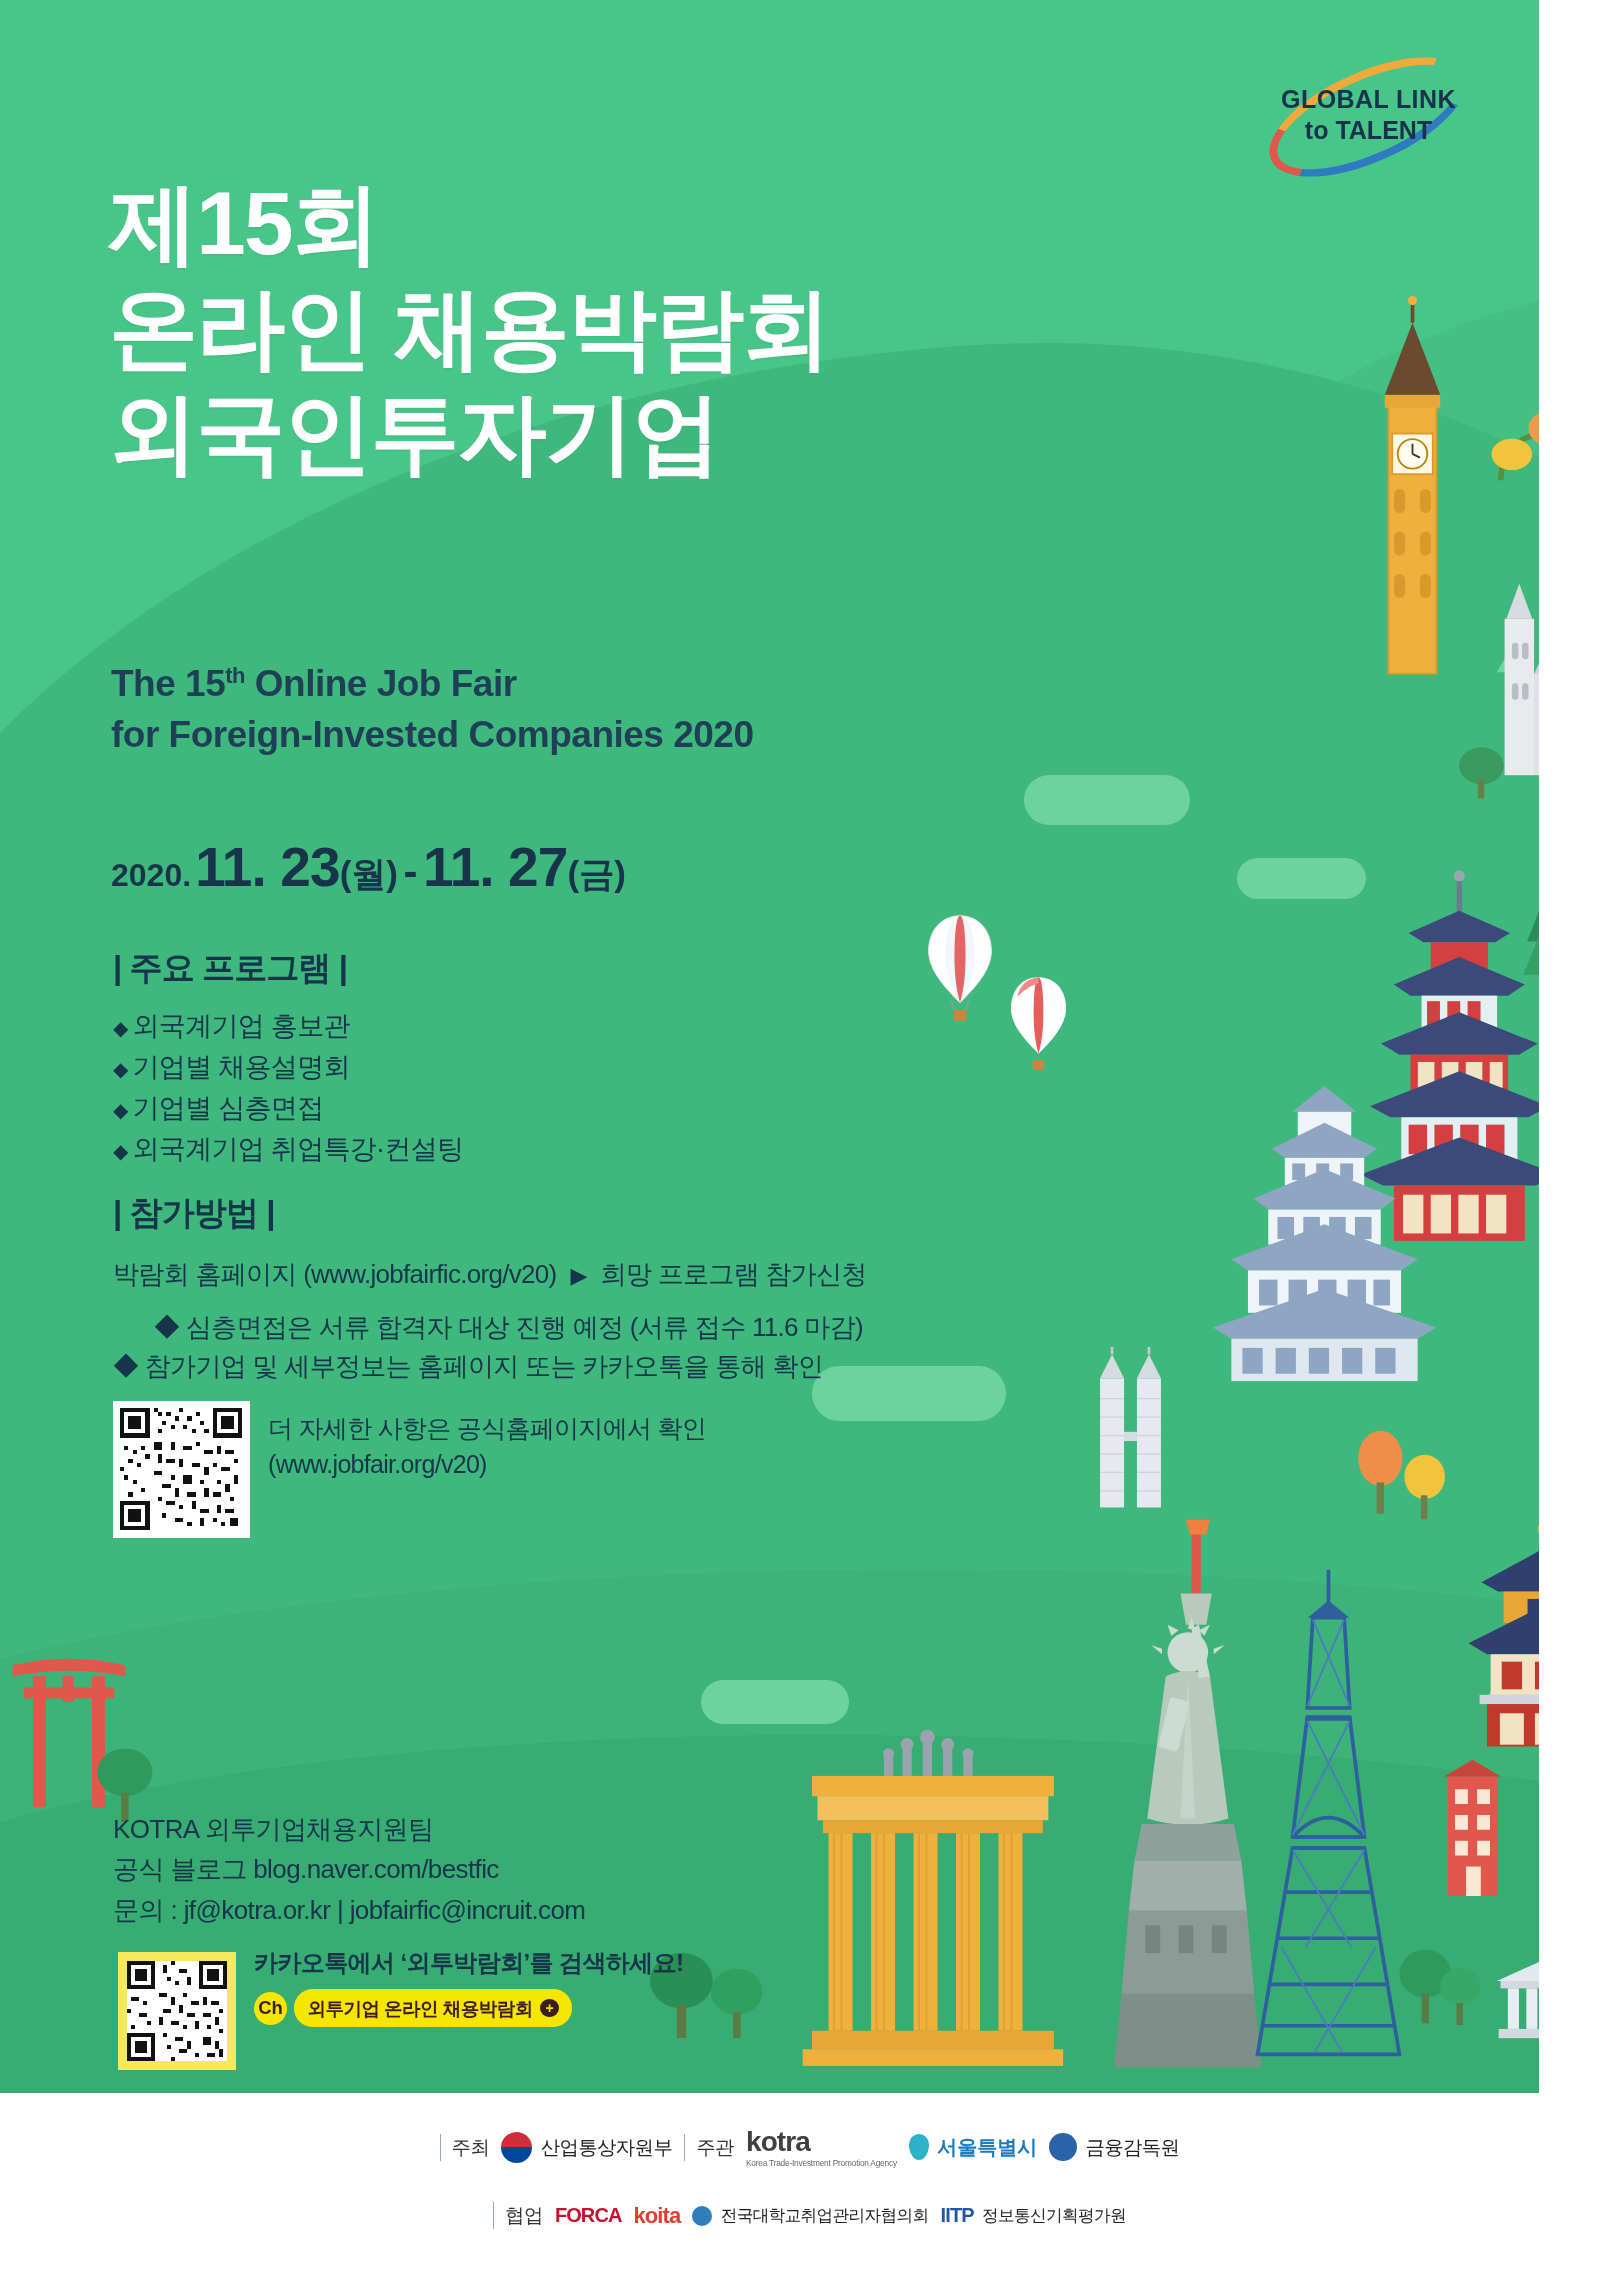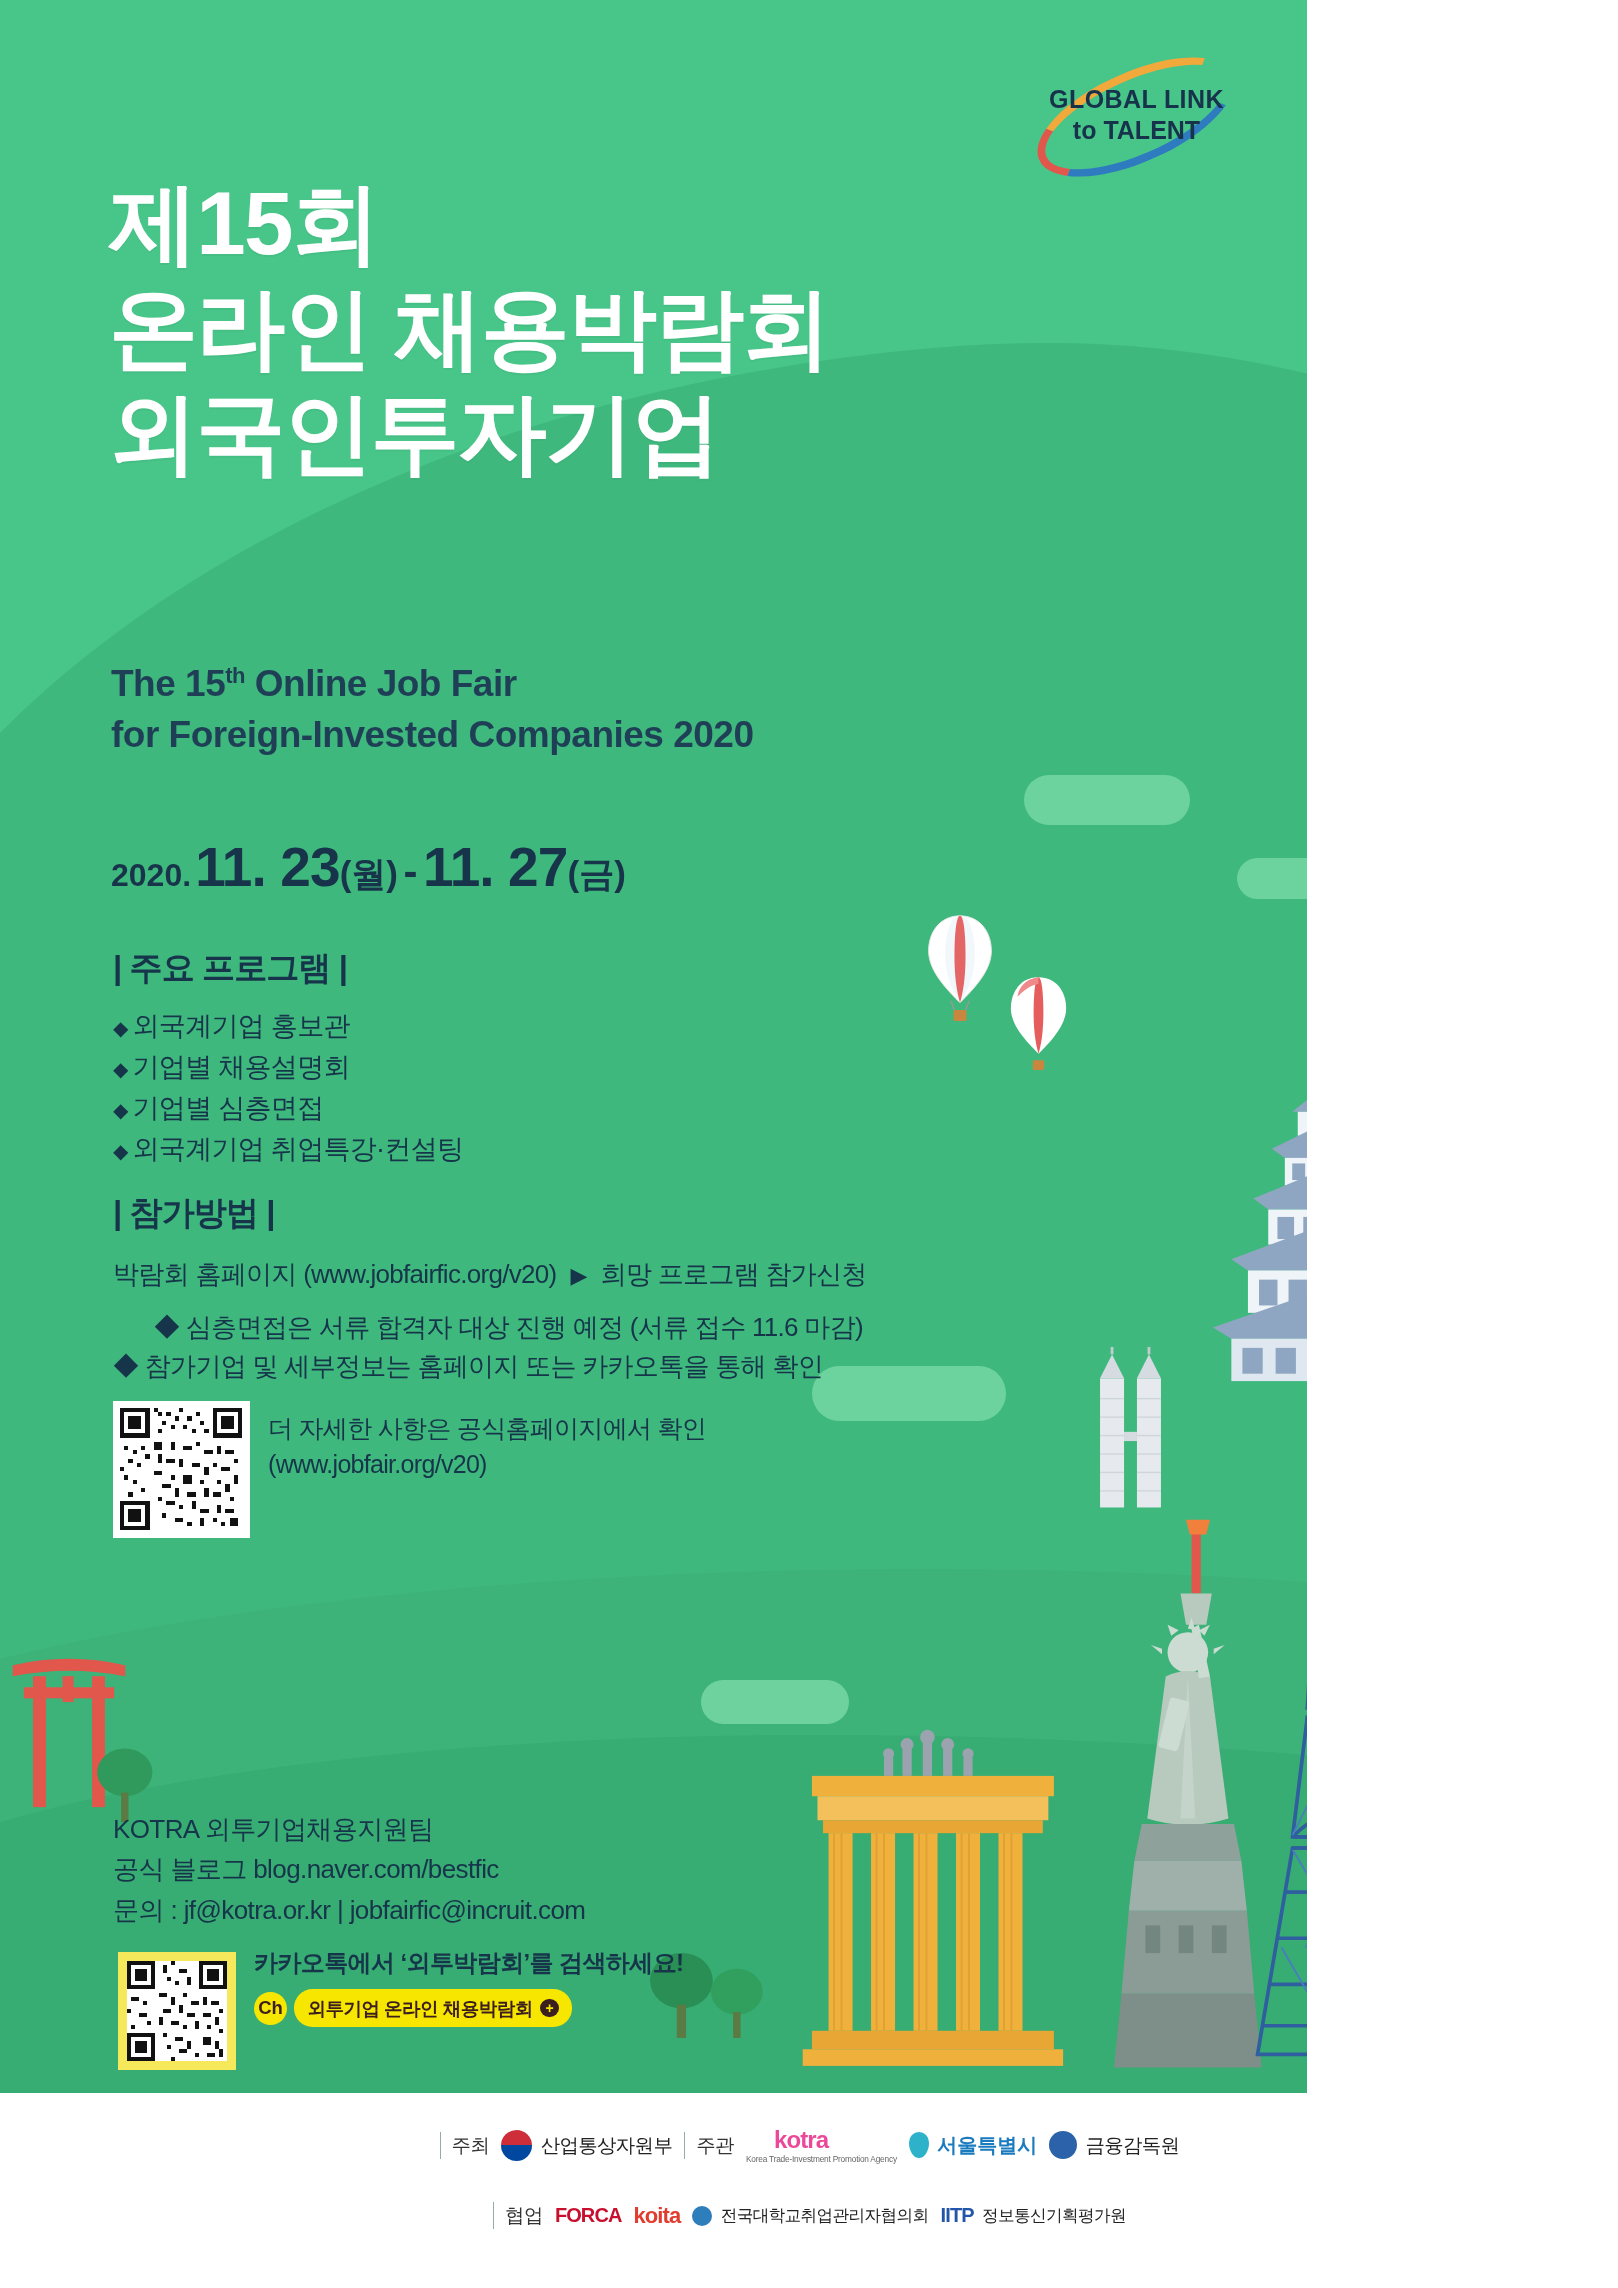--- a/index.html
+++ b/index.html
@@ -4,21 +4,21 @@
 <style>
   * { box-sizing: border-box; margin: 0; padding: 0; }
   html, body {
     width: 1619px;
     height: 2289px;
     font-family: "Liberation Sans", sans-serif;
     background: #ffffff;
   }
   .poster {
     position: relative;
-    width: 1307px;
+    width: 1539px;
     height: 2289px;
     overflow: hidden;
     background: #4cc98a;
   }
   
   .bg-base {
     position: absolute; inset: 0;
     background: #48c589;
   }
   .hill-dark {
@@ -226,21 +226,21 @@
   }
   .f-item { display: flex; align-items: center; gap: 8.3px; }
   .f-name { font-size: 19.4px; color: #222; letter-spacing: -0.6px; }
   .f-sub { font-size: 8.3px; color: #666; display:block; letter-spacing:-0.2px;}
 
   .mark-kr {
     width: 31px; height: 31px; border-radius: 50%;
     background: linear-gradient(180deg,#cd2e3a 50%,#0047a0 50%);
     flex: 0 0 auto;
   }
-  .mark-kotra { color: #ec4899; font-weight: bold; font-size: 24px; letter-spacing:-0.9px;margin-left:28px;}
+  .mark-kotra { color: #404040; font-weight: bold; font-size: 28px; letter-spacing:-0.9px;}
   .mark-seoul { color: #1a7bbf; font-weight: bold; font-size: 20px; }
   .mark-seoul-dot {
     width: 20px; height: 26px; background: #2eb2c9;
     border-radius: 50% 50% 50% 50% / 40% 40% 60% 60%;
   }
   .mark-fss {
     width: 28px; height: 28px; border-radius: 50%;
     background: #2b62a9;
   }
   .mark-forca { color: #c8102e; font-weight: bold; font-size: 20px; letter-spacing: -0.9px;}

